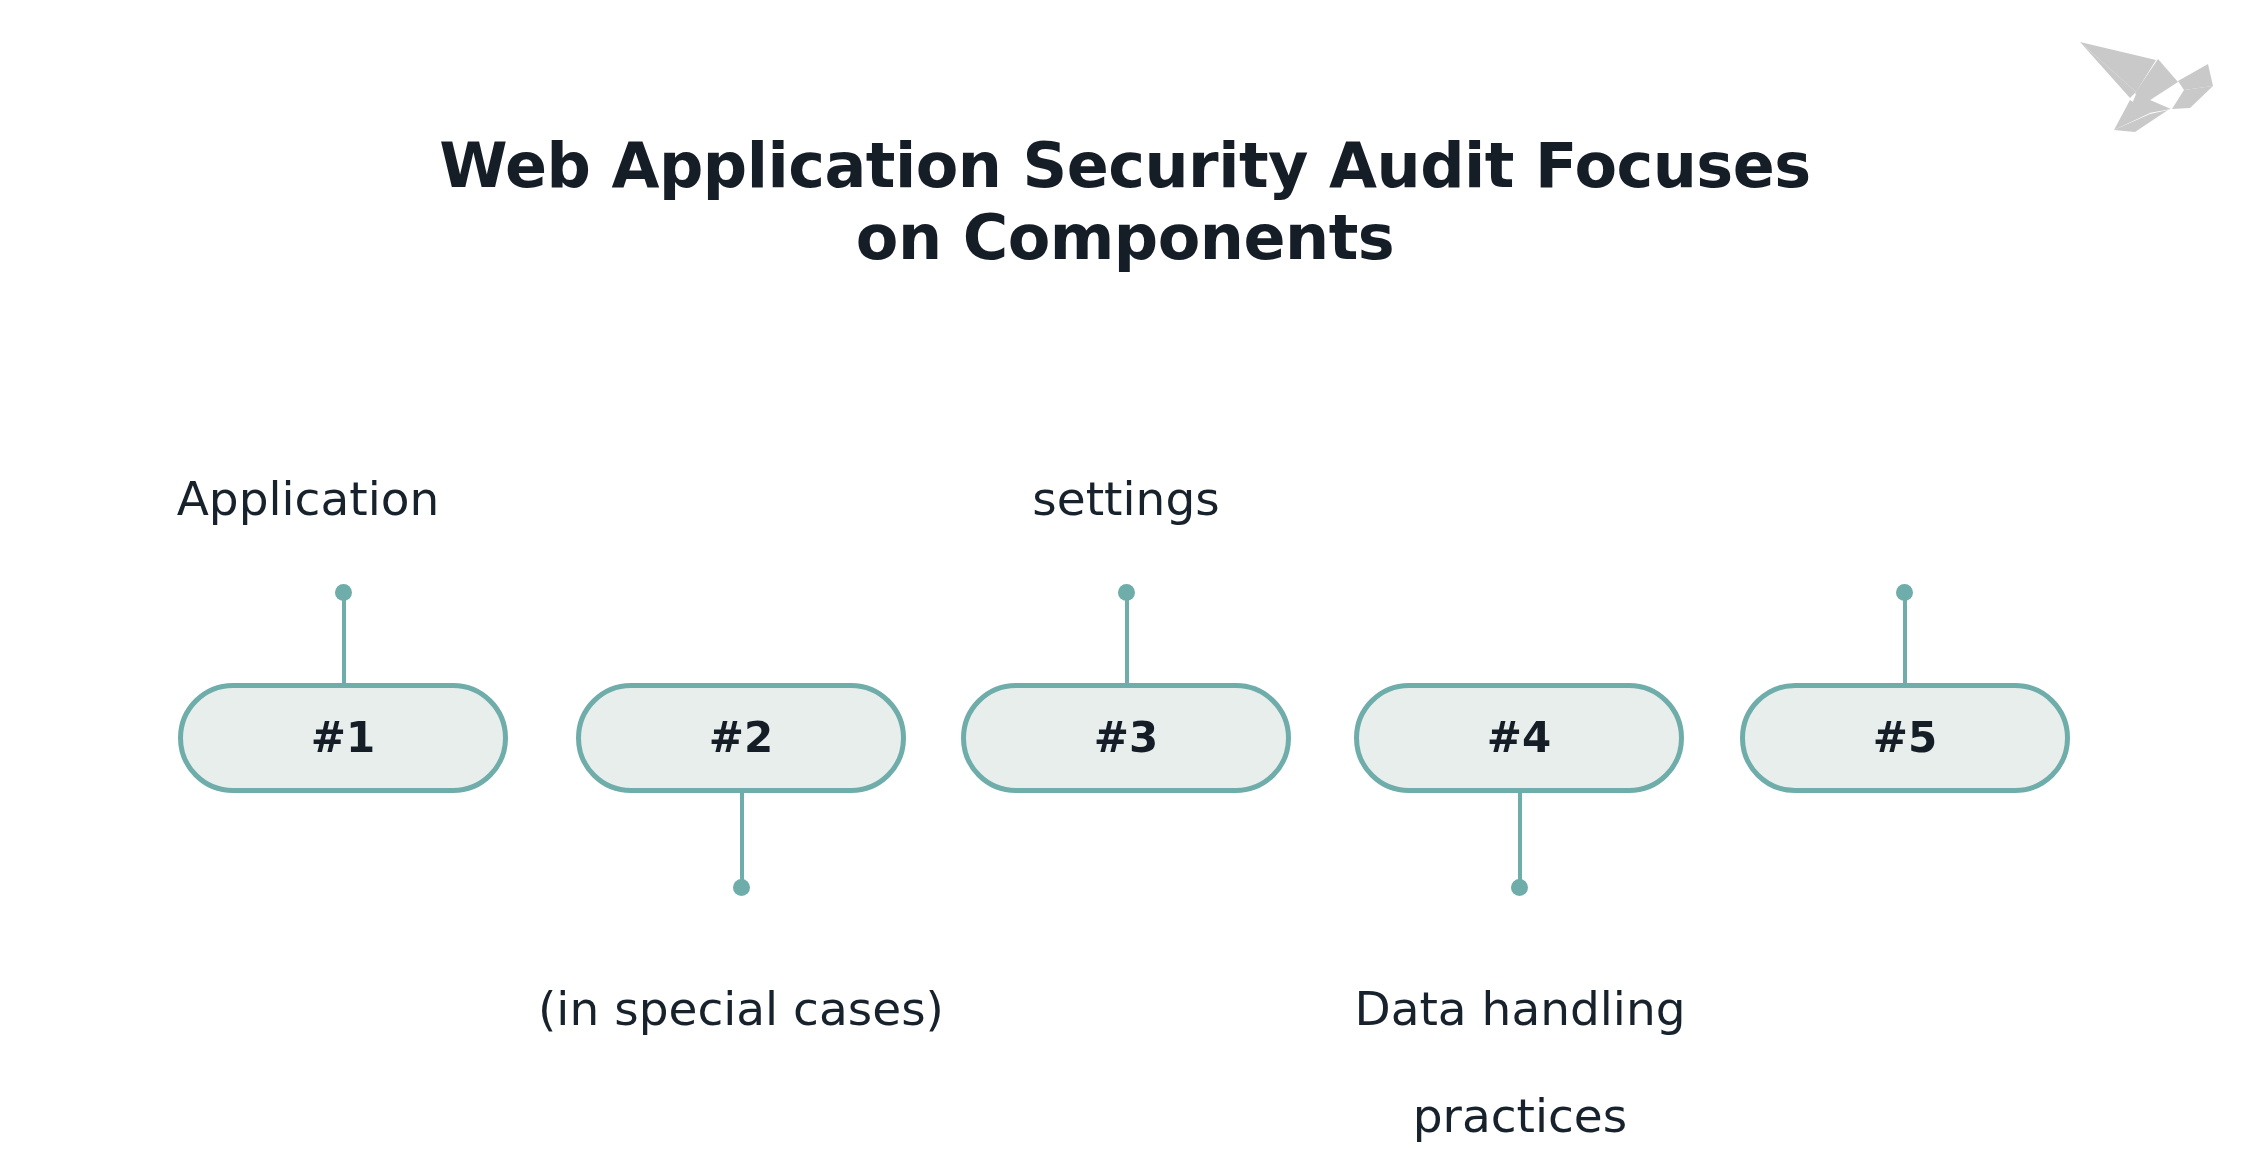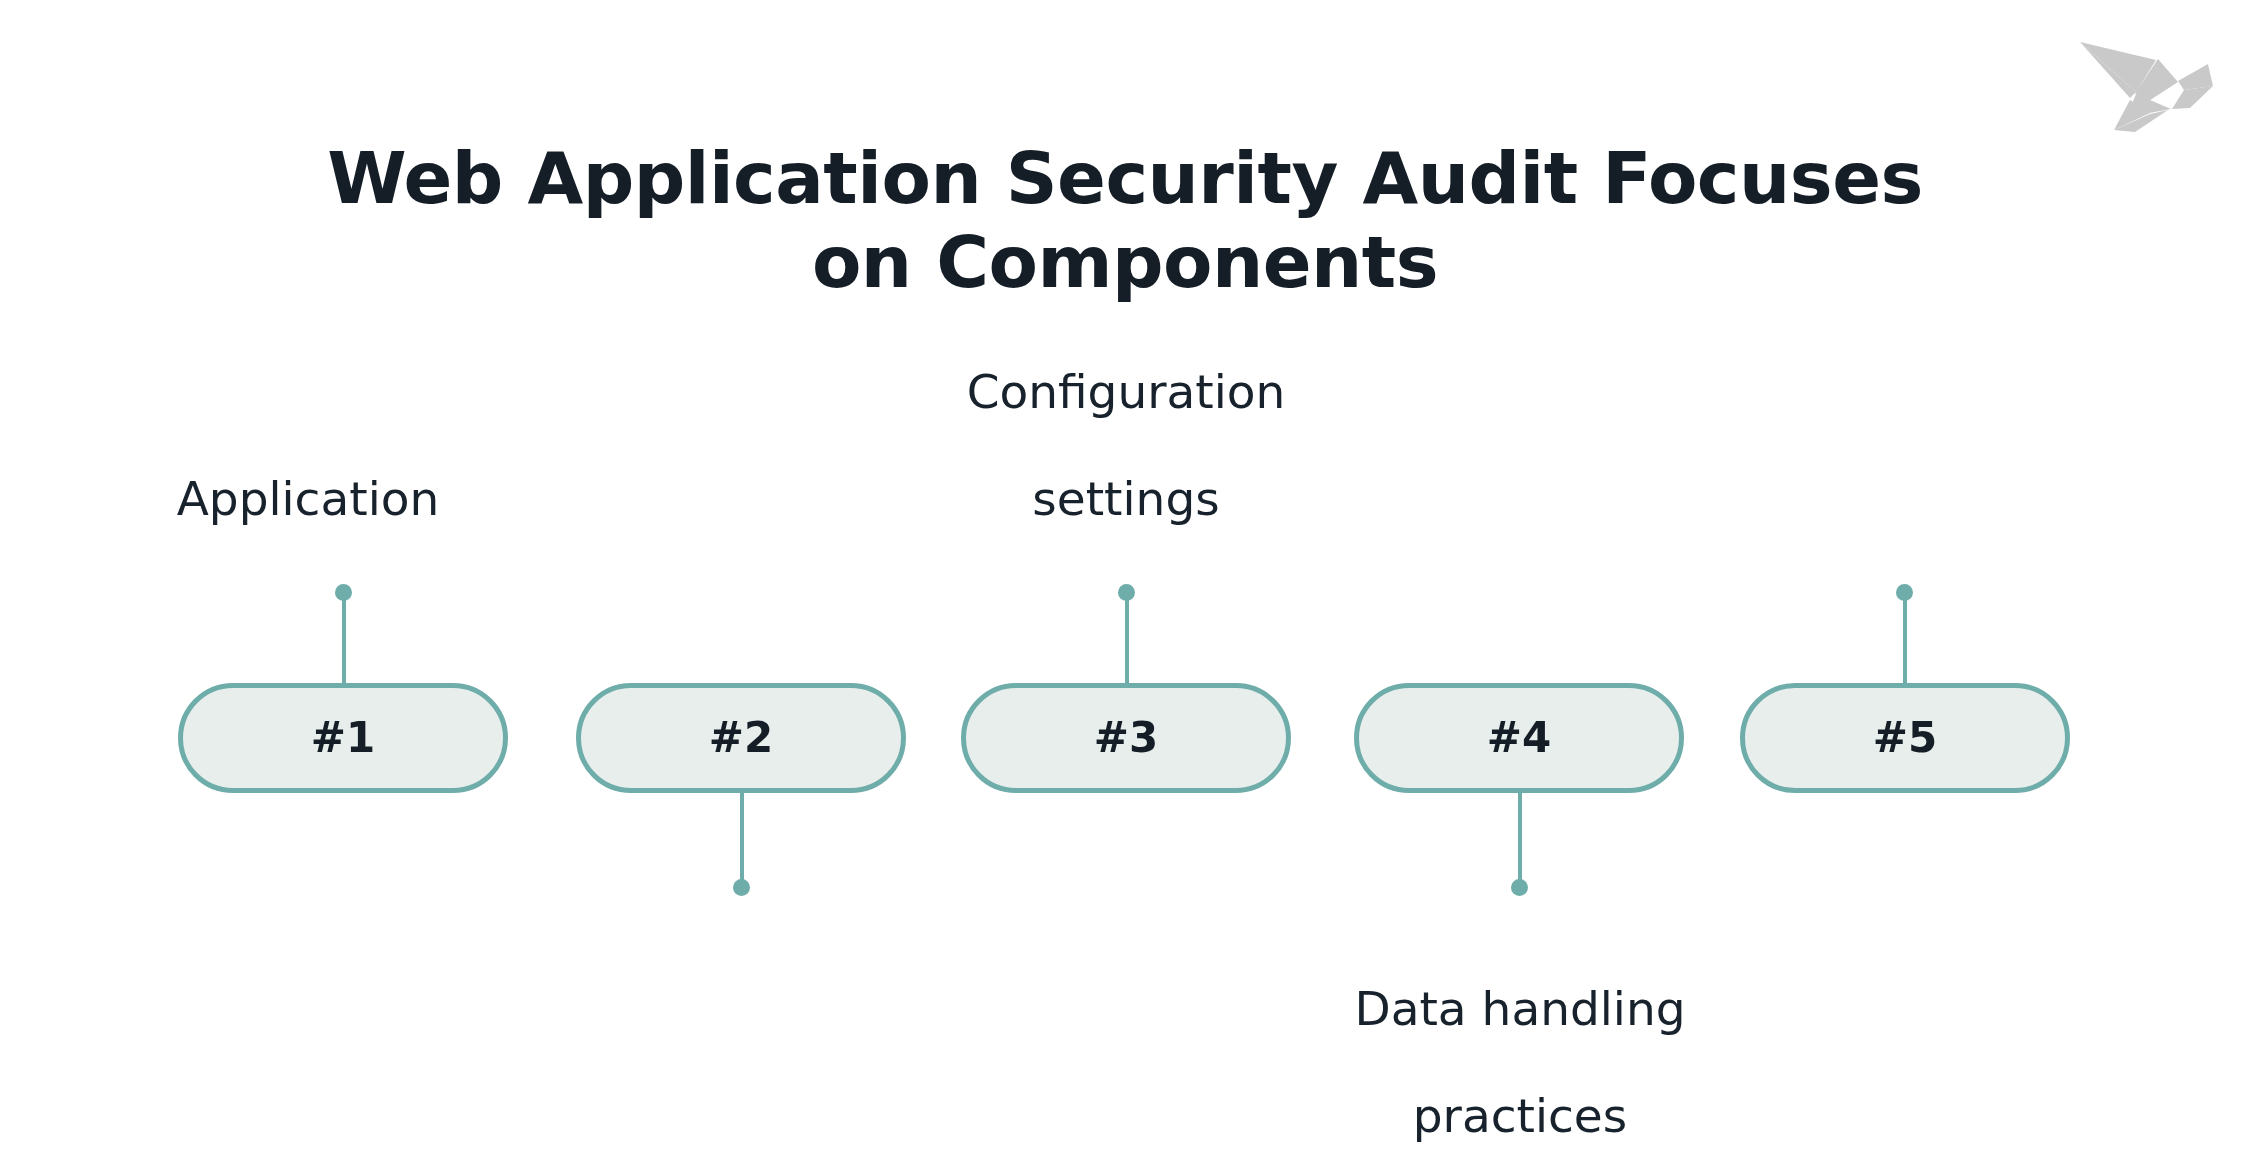--- a/index.html
+++ b/index.html
@@ -31,21 +31,21 @@
 
   
   #title {
     position: absolute;
     left: 0;
     top: 88px;
     width: 2250px;
     text-align: center;
     font-family: "DejaVu Sans", "Liberation Sans", sans-serif;
     font-weight: 900;
-    font-size: 72px;
+    font-size: 62px;
     line-height: 1.17;
     letter-spacing: -0.5px;
     color: #151d27;
     -webkit-font-smoothing: antialiased;
   }
   #title .tline { display: block; white-space: nowrap; }
 
   
   #diagram {
     position: absolute;
@@ -149,24 +149,24 @@
     <div class="node" style="left:178px;">
       <span class="node-label">#1</span>
     </div>
 
     <div class="node" style="left:576px;">
       <span class="node-label">#2</span>
     </div>
     <div class="stem stem-down" style="left:740px;"></div>
     <div class="dot dot-down" style="left:733px;"></div>
     <div class="caption caption-bottom" style="left:391px; width:700px;">
+      <div>(in special cases)</div>
     </div>
 
     <div class="caption caption-top" style="left:866px; width:520px;">
-      <div>Configuration</div>
       <div>settings</div>
     </div>
     <div class="dot dot-up" style="left:1118px;"></div>
     <div class="stem stem-up" style="left:1125px;"></div>
     <div class="node" style="left:961px;">
       <span class="node-label">#3</span>
     </div>
 
     <div class="node" style="left:1354px;">
       <span class="node-label">#4</span>

